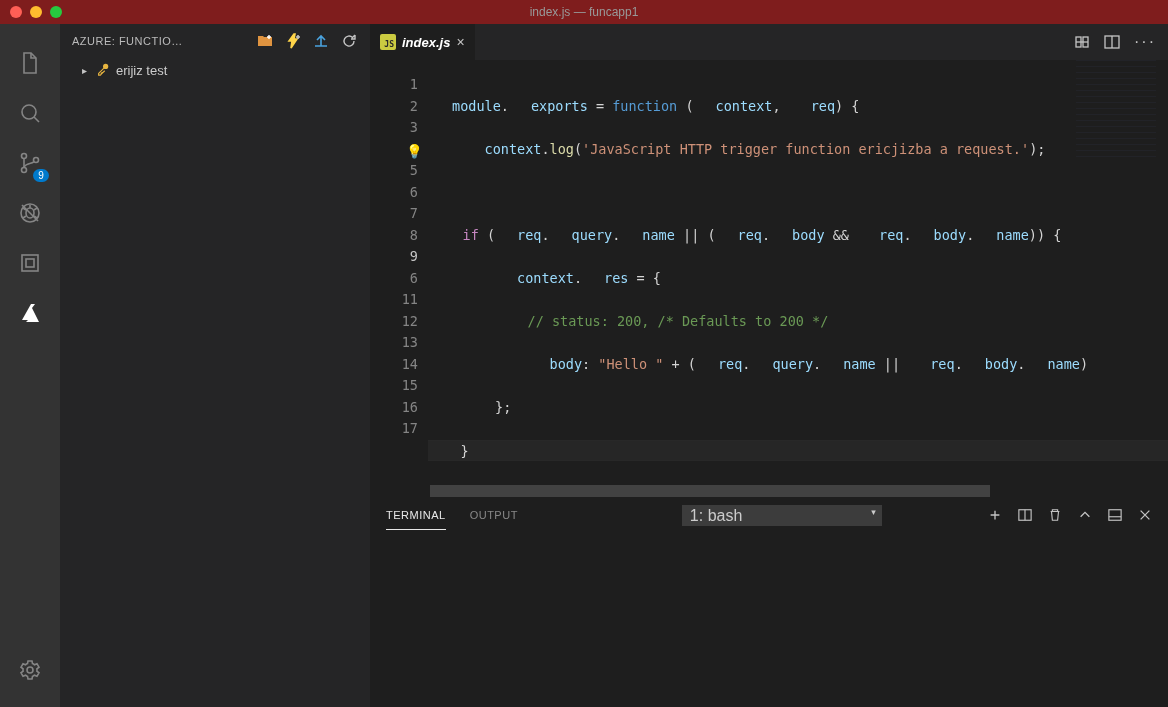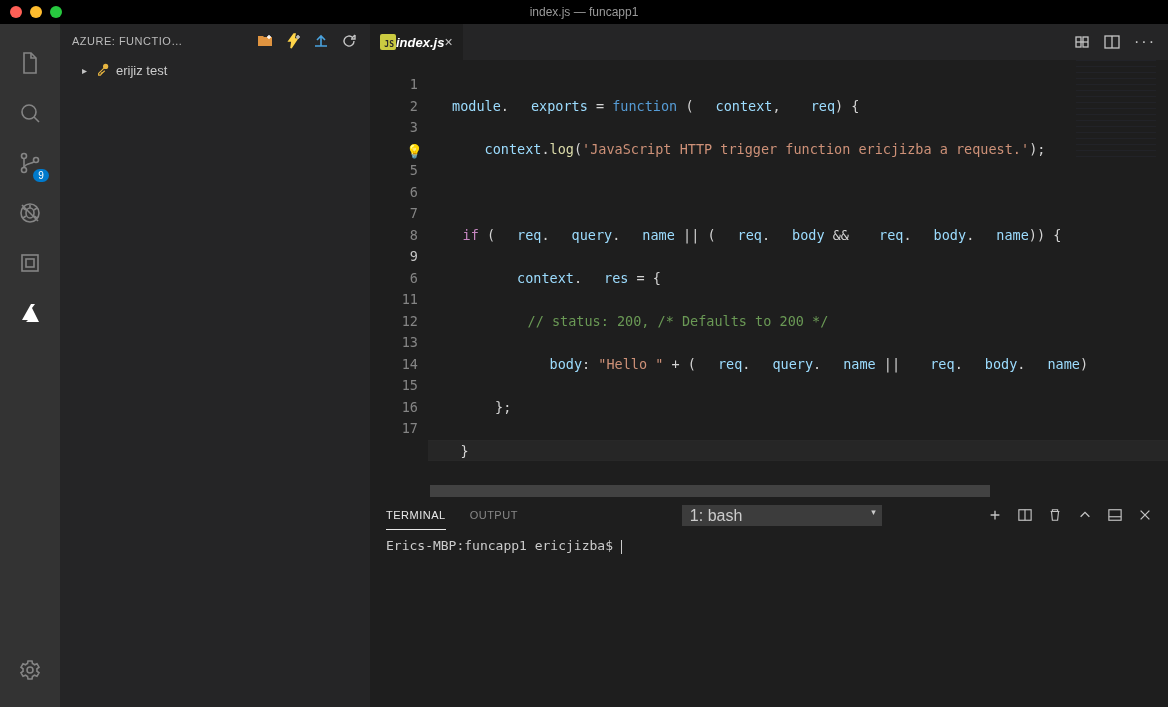--- a/index.html
+++ b/index.html
@@ -7,21 +7,21 @@
     width:1168px; height:707px;
     background:#1e1e1e;
     font-family:-apple-system,BlinkMacSystemFont,"Segoe UI",sans-serif;
     color:#cccccc;
     overflow:hidden;
     position:relative;
   }
   
   .titlebar {
     position:absolute; top:0; left:0; right:0; height:24px;
-    background:#000000;
+    background:#7f1d1d;
     display:flex; align-items:center;
   }
   .traffic { display:flex; gap:8px; padding-left:10px; }
   .traffic span { width:12px; height:12px; border-radius:50%; display:block;}
   .tl-red{background:#ff5f56;} .tl-yellow{background:#ffbd2e;} .tl-green{background:#27c93f;}
   .title-text { position:absolute; left:50%; transform:translateX(-50%); font-size:12px; color:#999;}
   
   .activitybar {
     position:absolute; top:24px; left:0; bottom:0; width:60px;
     background:#333333;
@@ -66,21 +66,21 @@
   
   .maincol {
     position:absolute; top:24px; left:370px; right:0; bottom:0;
     display:flex; flex-direction:column;
   }
   .tabs {
     height:36px; background:#252526;
     display:flex; align-items:stretch;
   }
   .tab {
-    display:flex; align-items:center; gap:0;
+    display:flex; align-items:center; gap:6px;
     padding:0 10px; background:#1e1e1e;
     color:#fff; font-size:13px;
     border-right:1px solid #252526;
   }
   .tab .jsicon { background:#cbcb41; color:#292929; font-size:8px; font-weight:bold;
     width:16px; height:16px; display:flex; align-items:flex-end; justify-content:flex-end;
     padding:1px 2px; border-radius:2px; font-family:monospace;}
   .tab .close { color:#c5c5c5; font-size:14px; cursor:pointer;}
   .tab-actions {
     margin-left:auto; display:flex; align-items:center; gap:14px; padding-right:12px;
@@ -329,17 +329,14 @@
               <path d="M1 10h14"></path>
             </svg>
           </span>
         <span>
             <svg viewBox="0 0 16 16" stroke="currentColor" stroke-width="1.5">
               <path d="M3 3l10 10M13 3L3 13"></path>
             </svg>
           </span>
       </div>
     </div>
-    <div class="terminal">
-      <span>Erics-MBP:funcapp1 ericjizba$</span> <span class="cursor-caret"></span>
-    </div>
   </div>
 </div>
 
 </body></html>

